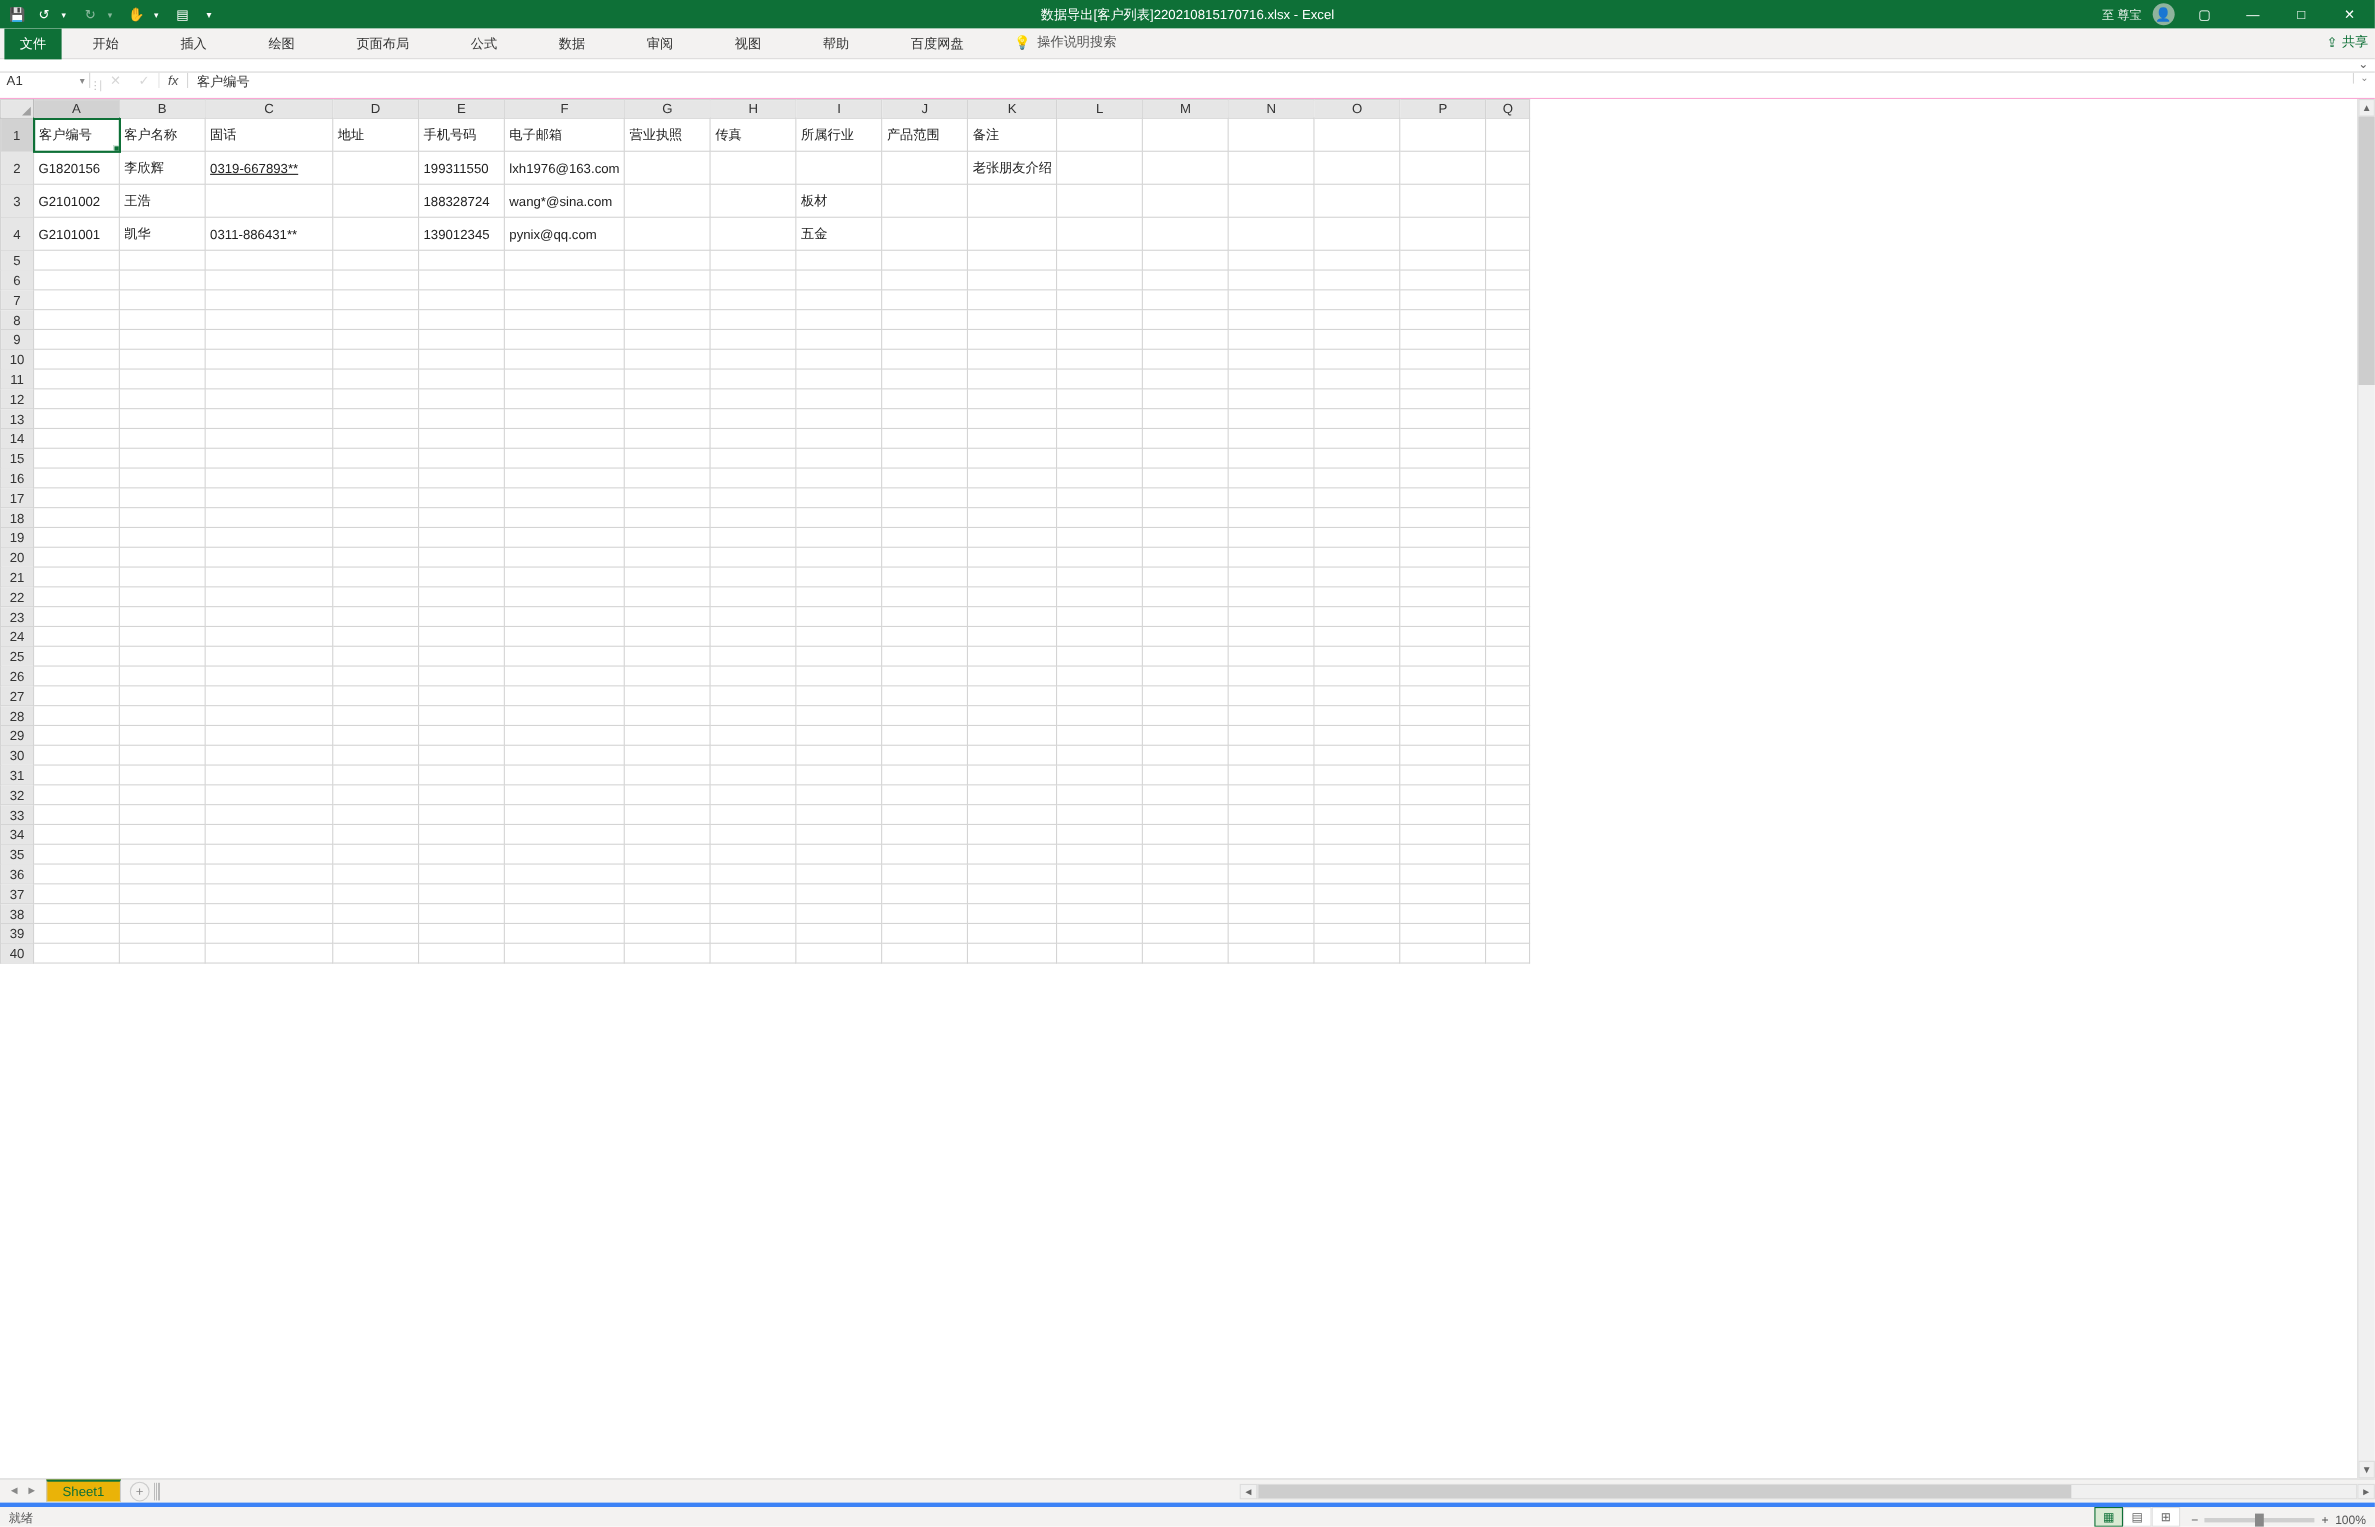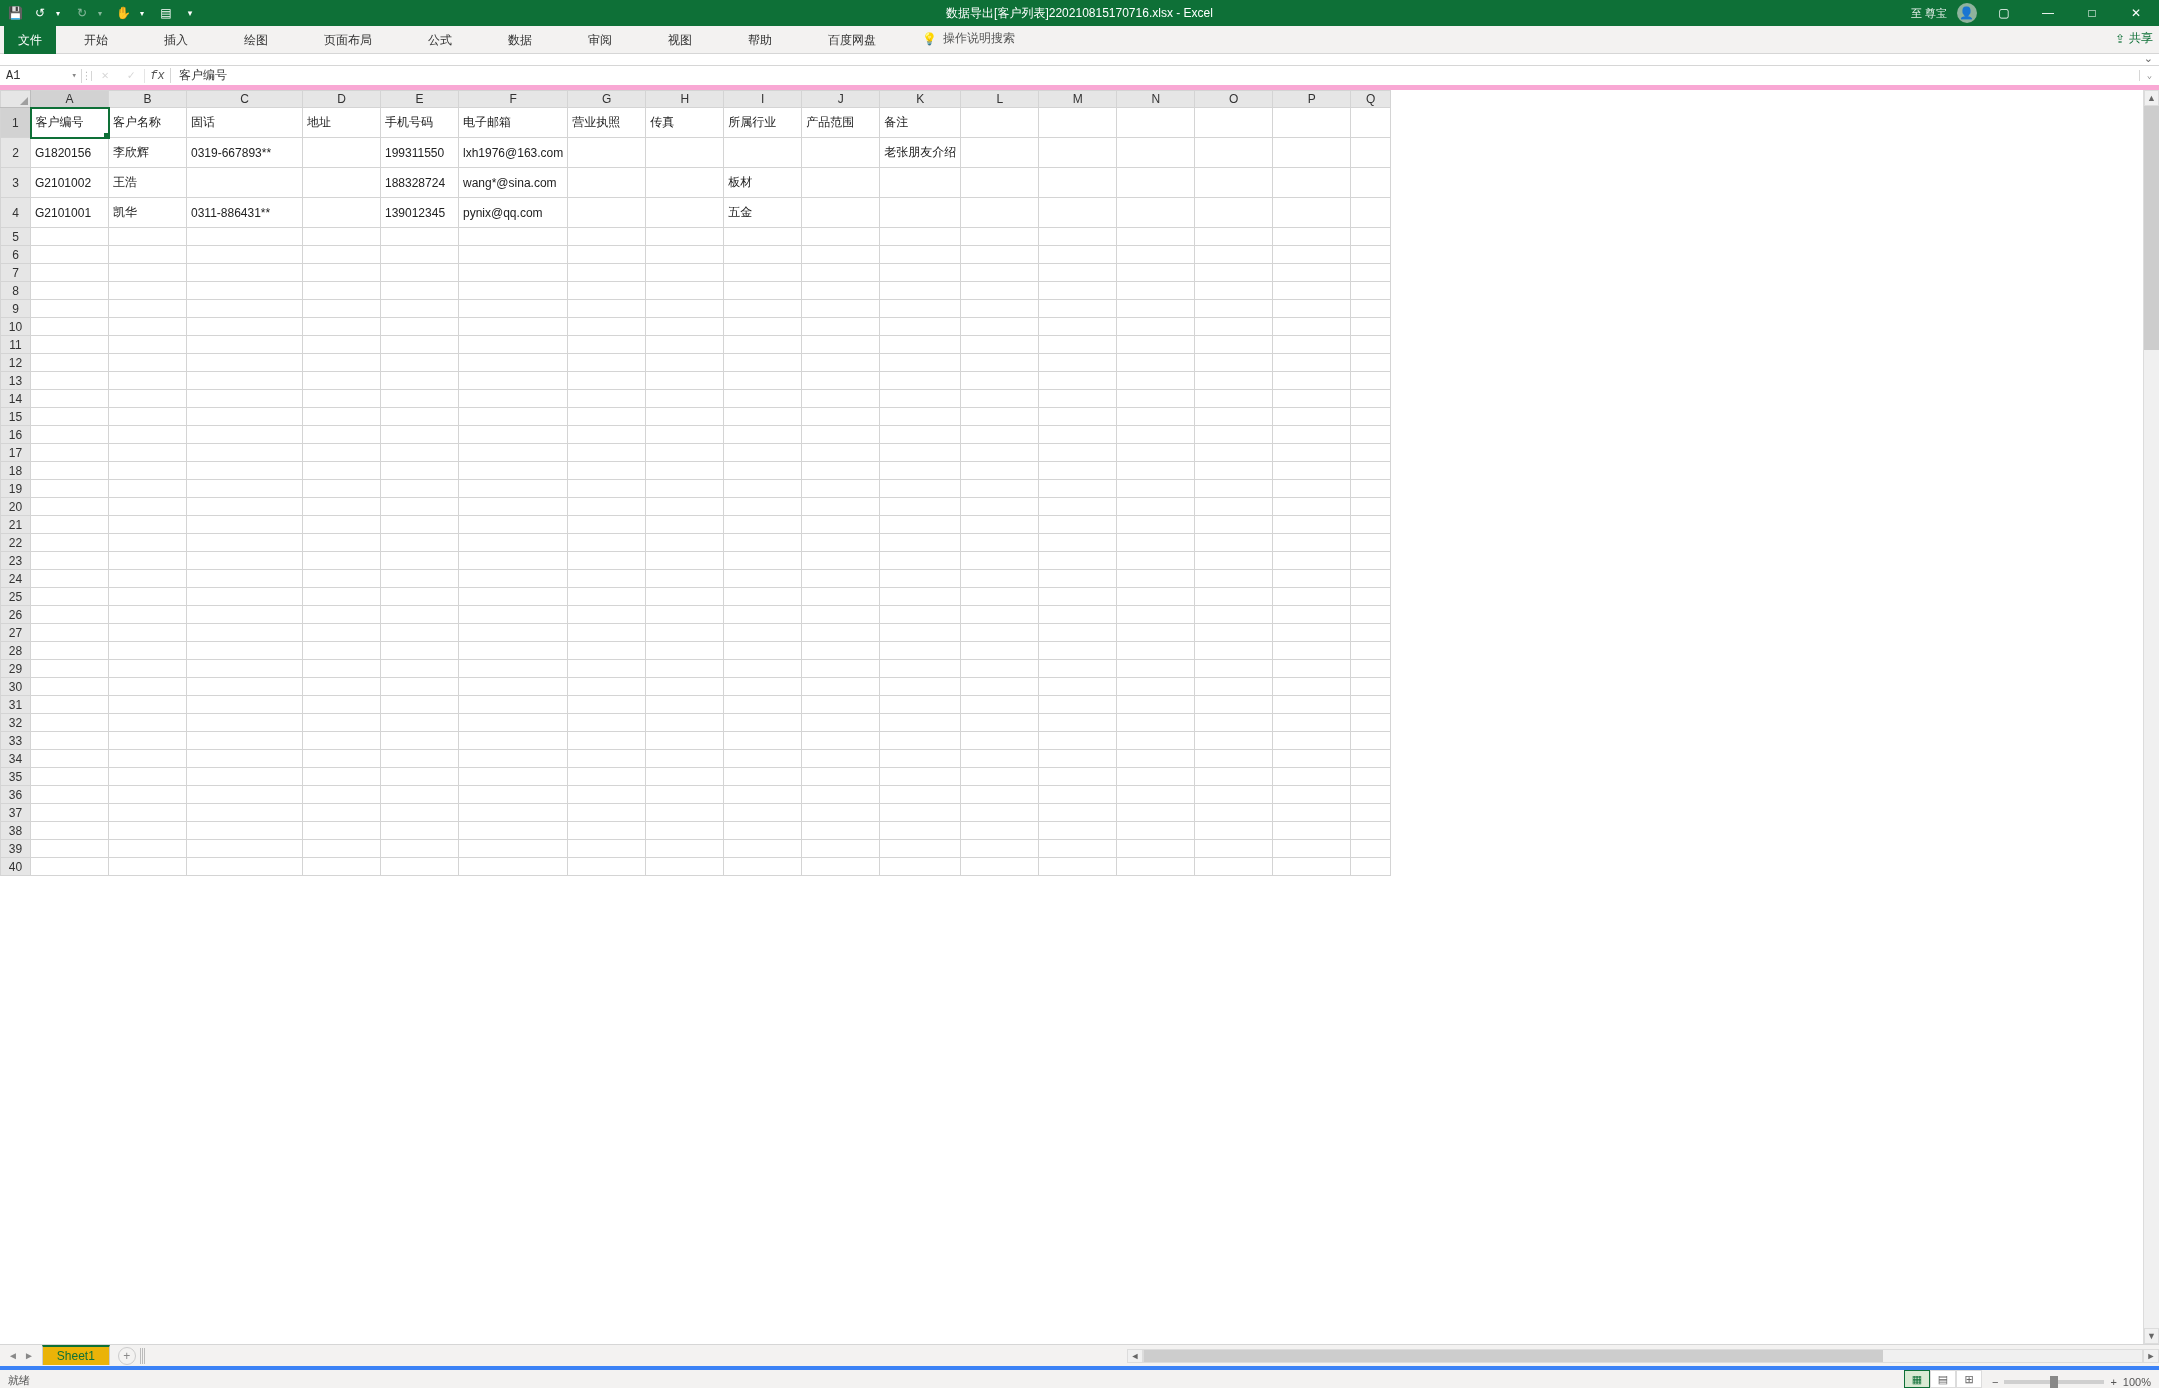--- a/index.html
+++ b/index.html
@@ -20,21 +20,21 @@
 .ribbon-tabs { height: 28px; background: #f3f2f1; border-bottom: 1px solid #d6d6d6; display: flex; align-items:flex-start; padding-left: 4px; position: relative; }
 .ribbon-tabs .tab { padding: 6px 28px; font-size: 12px; color: #333; cursor:pointer; }
 .ribbon-tabs .tab.file { background:#0e7037;color:#fff;padding:6px 14px;}
 .ribbon-tabs .help { display:flex;align-items:center;margin-left:12px;color:#555;gap:6px;padding:4px 6px;}
 .ribbon-tabs .share { position:absolute; right:6px; top:4px; color:#0e7037; display:flex;align-items:center;gap:4px;font-size:12px;}
 
 .ribbon-gap { height: 12px; background:#fff; border-bottom:1px solid #d6d6d6; position:relative;}
 .ribbon-gap .chev { position:absolute; right:6px; top:-2px; color:#666; font-size:11px;}
 
 
-.fbar { height: 24px; background:#fff; border-bottom:5px solid #f9a8d4; display:flex; align-items:center;font-family:Liberation Mono, monospace; }
+.fbar { height: 24px; background:#fff; border-bottom:1px solid #f9a8d4; display:flex; align-items:flex-start; }
 .namebox { width: 82px; border-right:1px solid #d6d6d6; display:flex; align-items:center; padding:0 6px; position:relative; font-size:12px; color:#333;}
 .namebox .dd { position:absolute; right:4px; color:#888; font-size:9px;}
 .fbar .grip { width:10px; border-right:1px solid #d6d6d6; background:repeating-linear-gradient(90deg,#ccc,#ccc 1px,transparent 1px,transparent 3px); background-size:3px 3px; background-position:center; background-repeat:no-repeat; height: 10px; align-self:center; background:#fff; display:flex;align-items:center;justify-content:center;color:#bbb;font-size:10px;}
 .fbar .fxarea { display:flex; align-items:center; border-right:1px solid #d6d6d6;}
 .fbar .fxbtn { width:26px; text-align:center; color:#999; font-size:12px; display:flex;align-items:center;justify-content:center;height:100%;}
 .fbar .fxlabel { width:26px;text-align:center;border-left:1px solid #e5e5e5;display:flex;align-items:center;justify-content:center;font-style:italic;color:#555;}
 .fbar .formula { flex:1; padding:0 8px; display:flex;align-items:center; font-size:12px; color:#333;}
 .fbar .expand { width:20px; border-left:1px solid #d6d6d6; display:flex;align-items:center;justify-content:center;color:#888;font-size:9px;}
 
 
@@ -199,21 +199,21 @@
               <td class="cM"></td>
               <td class="cN"></td>
               <td class="cO"></td>
               <td class="cP"></td>
               <td class="cQ"></td>
             </tr>
             <tr class="datarow">
               <th class="rowhdr">2</th>
               <td class="cA">G1820156</td>
               <td class="cB">李欣辉</td>
-              <td class="cC" style="overflow: visible;">0319-667893**</td>
+              <td class="cC" style="overflow: visible; text-decoration: underline;">0319-667893**</td>
               <td class="cD"></td>
               <td class="cE">199311550</td>
               <td class="cF" style="overflow: visible;">lxh1976@163.com</td>
               <td class="cG"></td>
               <td class="cH"></td>
               <td class="cI"></td>
               <td class="cJ"></td>
               <td class="cK">老张朋友介绍</td>
               <td class="cL"></td>
               <td class="cM"></td>

